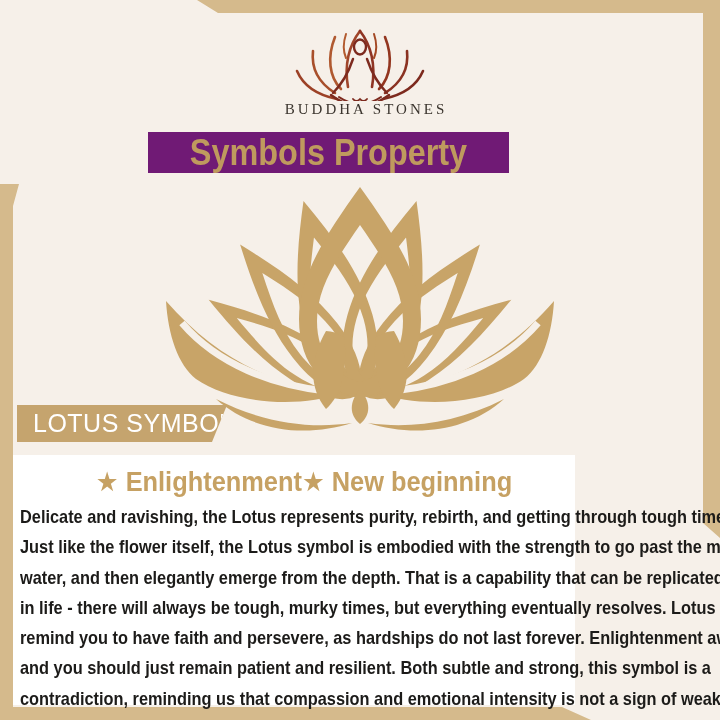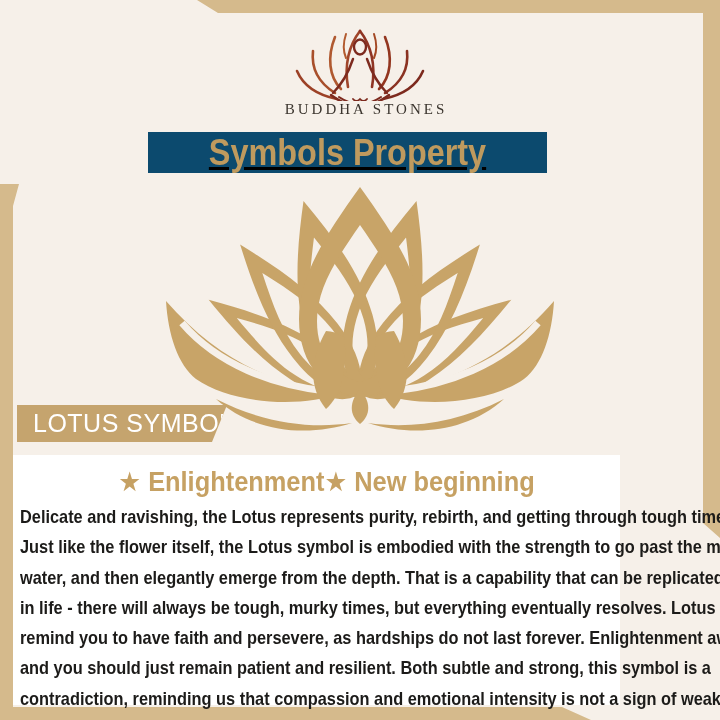--- a/index.html
+++ b/index.html
@@ -14,38 +14,38 @@
   .ribbon-top-right{clip-path:polygon(197px 0,720px 0,720px 538px,703px 523px,703px 13px,218px 13px);}
   .ribbon-bottom-left{clip-path:polygon(0 184px,19px 184px,13px 206px,13px 707px,562px 707px,591px 720px,0 720px);}
   
   .logo{left:287px;top:24px;width:146px;height:77px;}
   .brand-name{
     left:0;top:101px;width:732px;text-align:center;
     font-family:"Liberation Serif","DejaVu Serif",serif;
     font-size:15px;letter-spacing:3px;color:#3b352e;line-height:16px;
   }
   
-  .title-band{left:148px;top:132px;width:399px;height:41px;background:#0c4a6e;text-decoration:underline;}
+  .title-band{left:148px;top:132px;width:361px;height:41px;background:#701a75;}
   .title-band .title{
     width:100%;text-align:center;line-height:41px;
     font-size:36px;font-weight:bold;color:#bf9a5e;
     transform:scaleX(0.9);transform-origin:center;
     white-space:nowrap;
   }
   
   .hero-lotus{left:158px;top:183px;width:404px;height:250px;}
   
   .section-banner{
     left:17px;top:405px;width:210px;height:37px;background:#c5a46e;
     clip-path:polygon(0 0,100% 0,calc(100% - 15px) 100%,0 100%);
     color:#ffffff;font-size:25px;line-height:37px;padding-left:16px;
     letter-spacing:0.5px;box-sizing:border-box;white-space:nowrap;
   }
   
-  .panel{left:13px;top:455px;width:562px;height:250px;background:#ffffff;padding-left:45px;}
+  .panel{left:13px;top:455px;width:562px;height:250px;background:#ffffff;}
   .panel-heading{
     position:absolute;left:10px;top:11px;width:100%;text-align:center;
     font-size:27px;font-weight:bold;color:#c6a163;
     transform:scaleX(0.94);transform-origin:center;white-space:nowrap;
   }
   .panel-body{
     position:absolute;left:7px;top:47px;width:116.3%;
     transform:scaleX(0.86);transform-origin:0 0;
   }
   .body-line{

